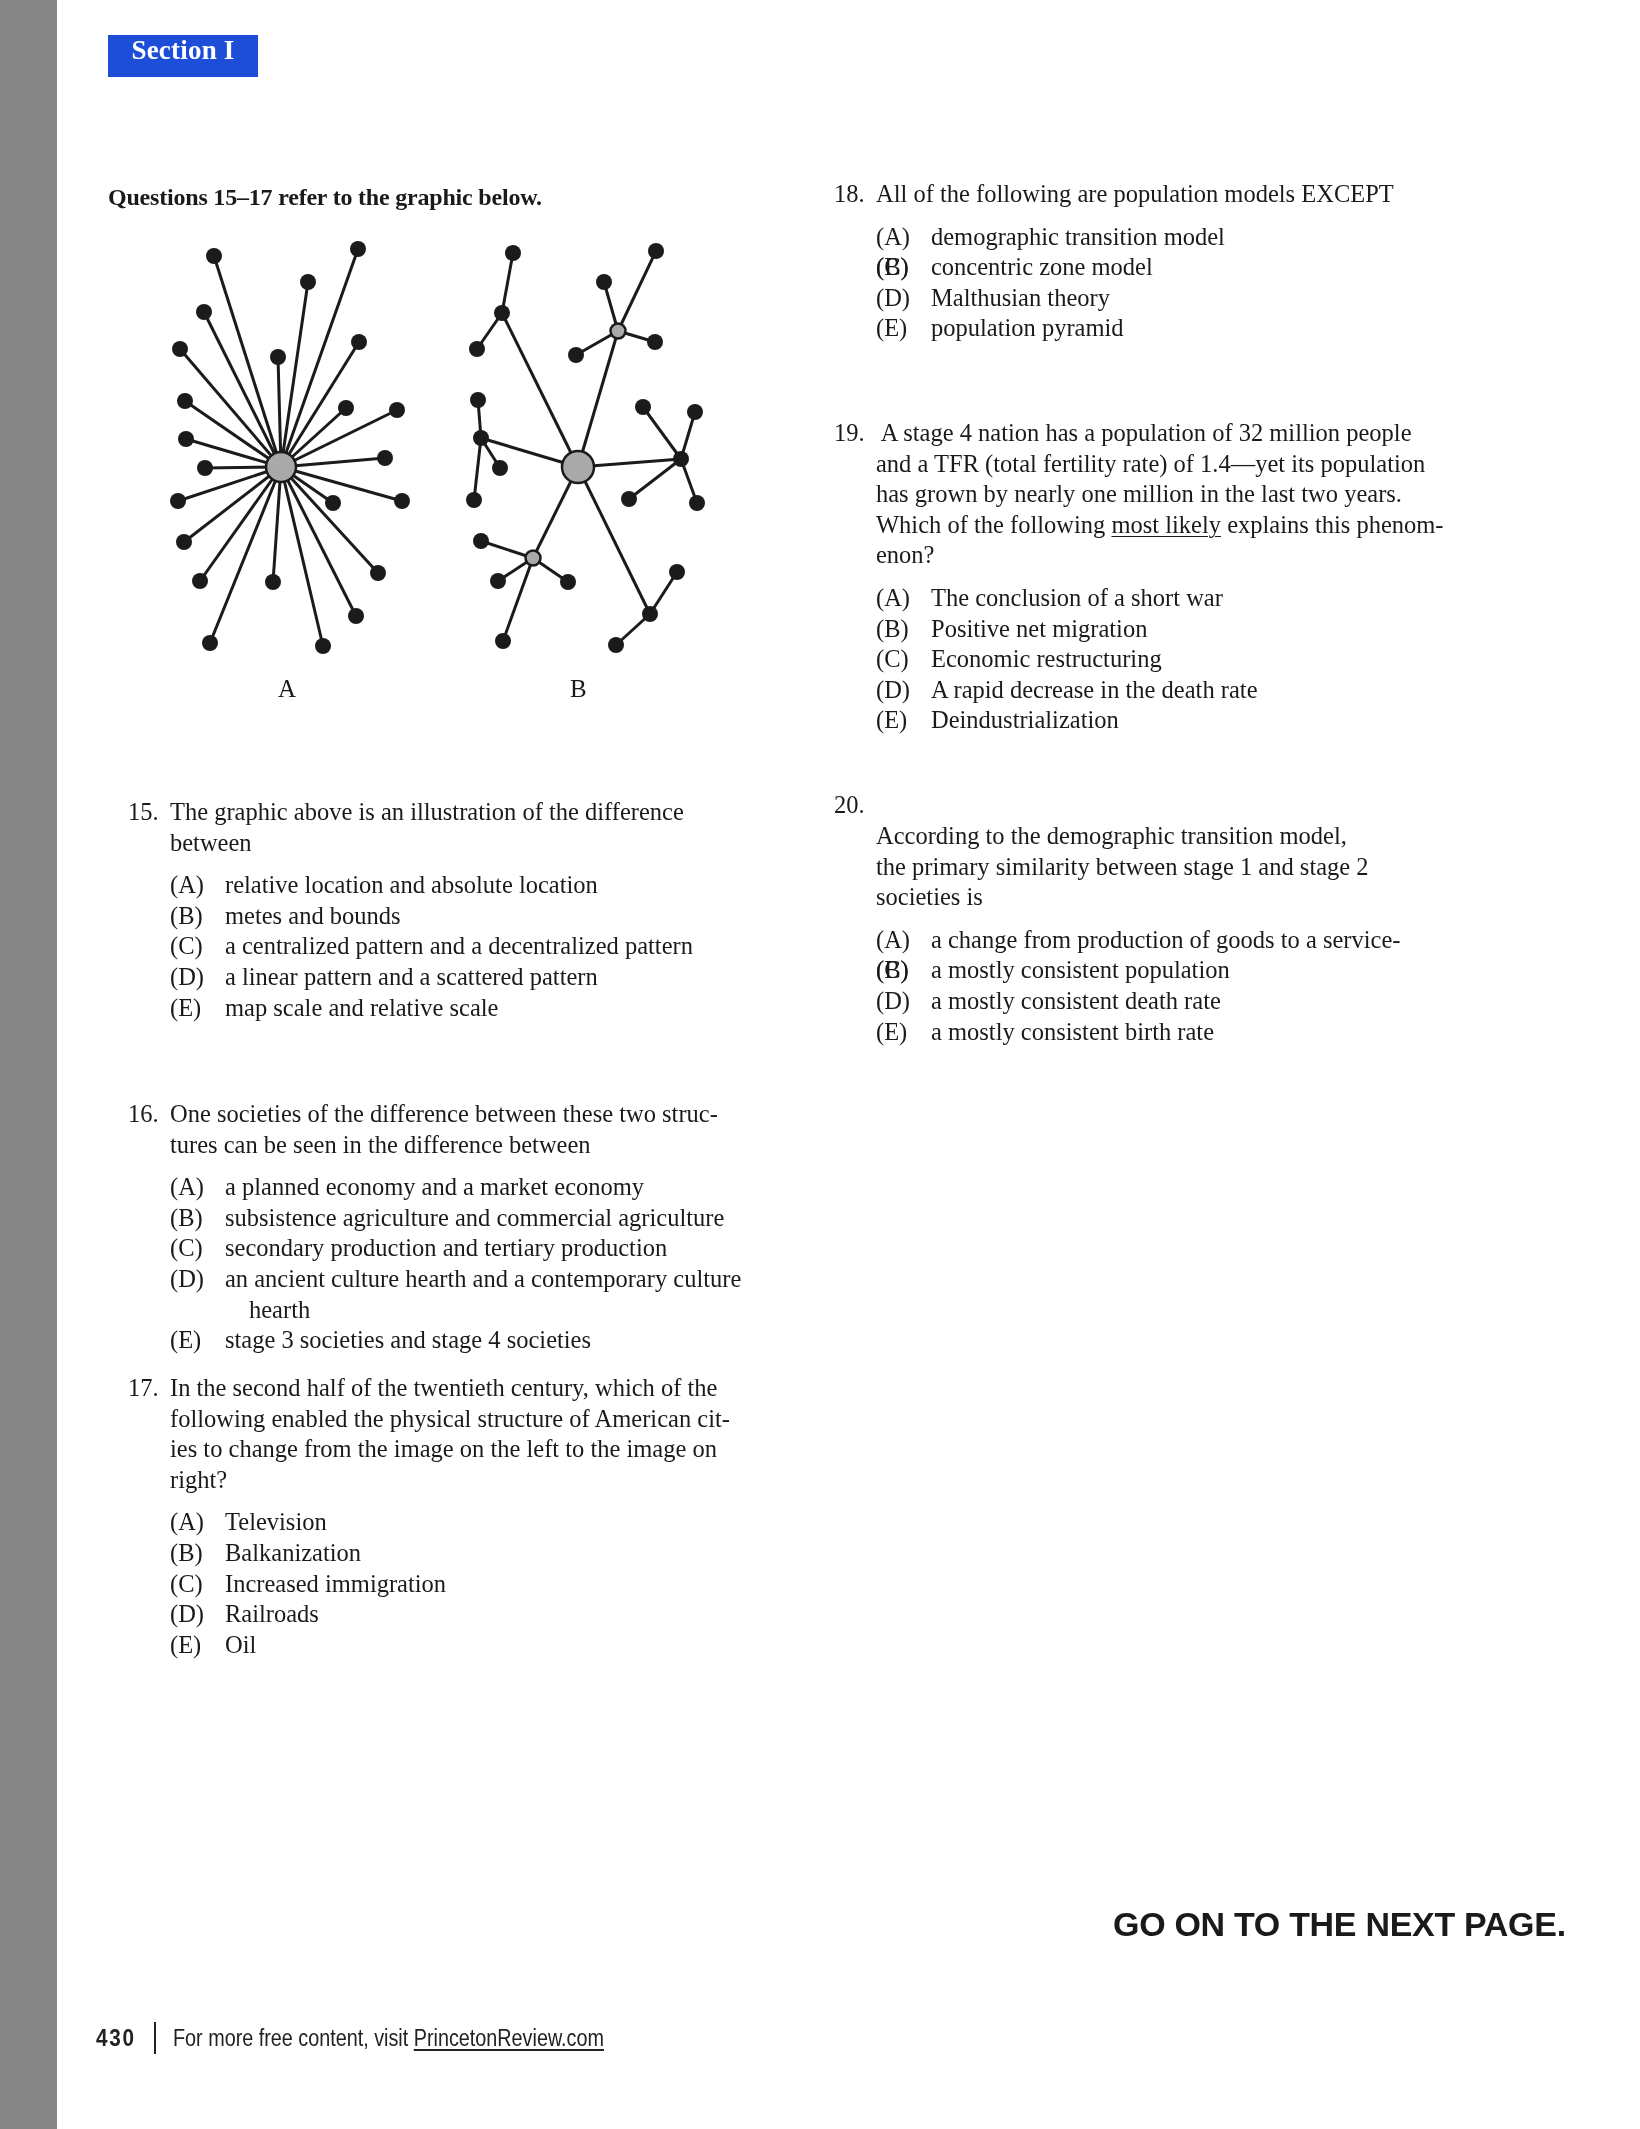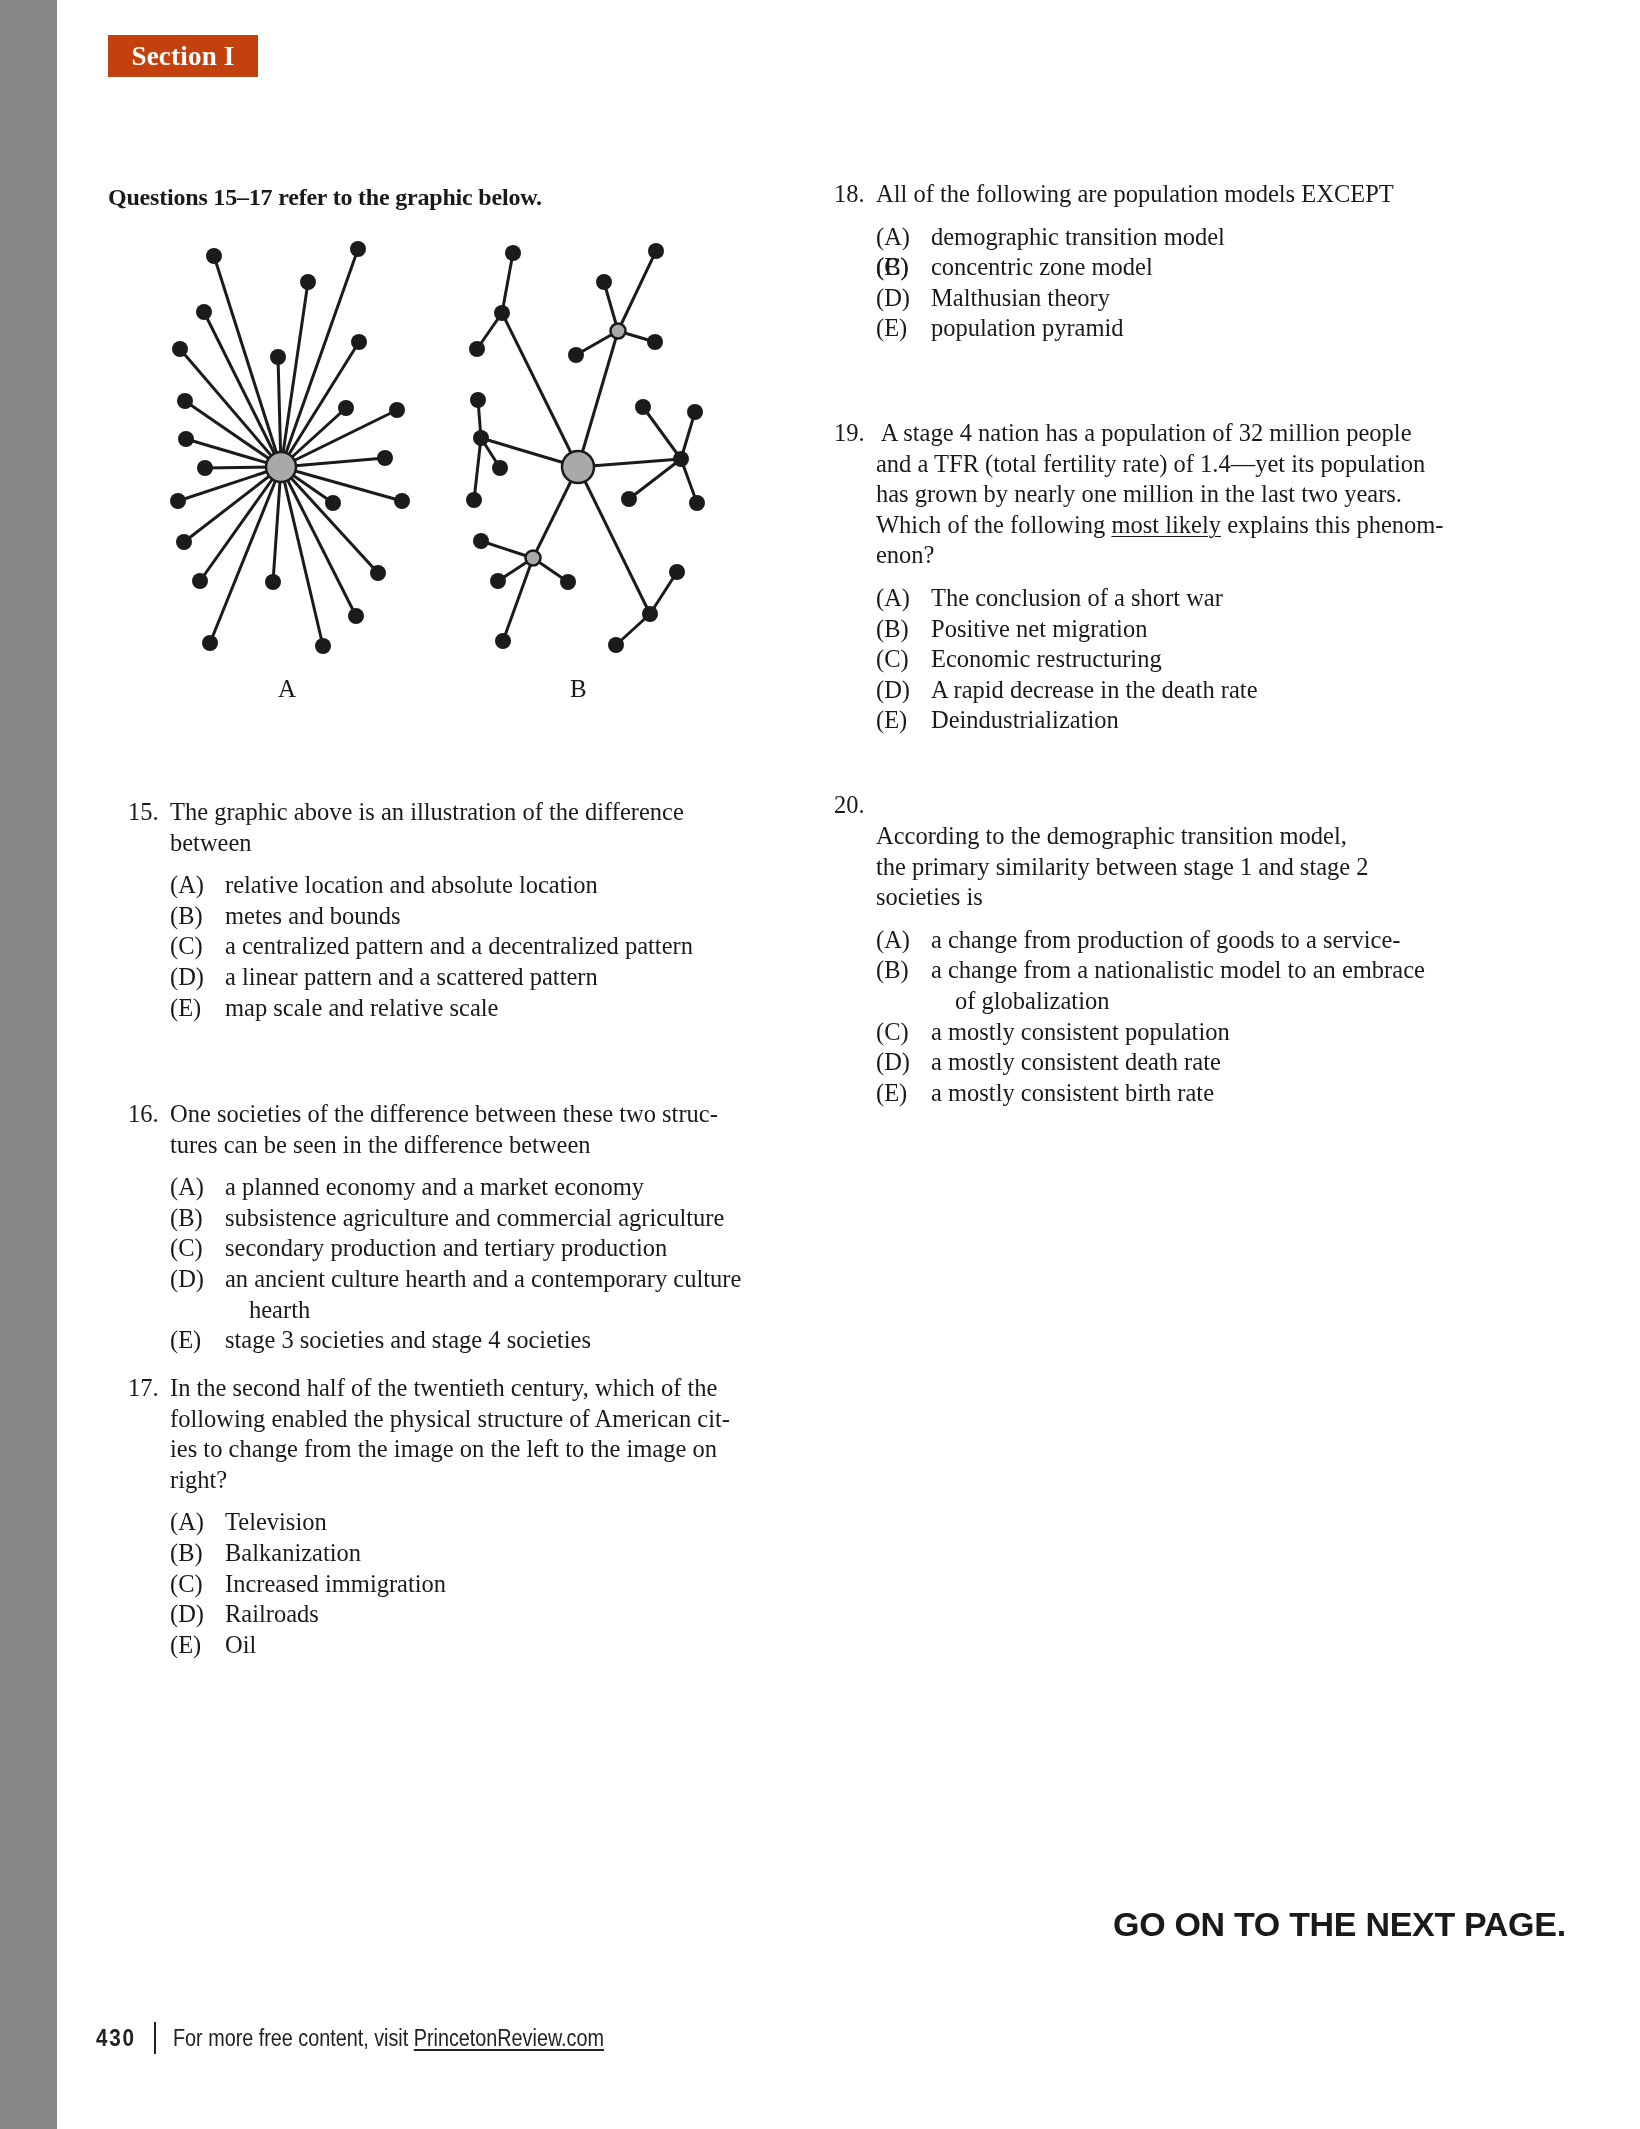--- a/index.html
+++ b/index.html
@@ -4,22 +4,22 @@
 <style>
   html, body { margin: 0; padding: 0; }
   body {
     width: 1640px; height: 2129px; position: relative; overflow: hidden;
     background: #ffffff; color: #1a1a1a;
     font-family: "Liberation Serif", "DejaVu Serif", serif;
   }
   .gutter { position: absolute; left: 0; top: 0; width: 57px; height: 2129px; background: #868686; }
   .section-tag {
     position: absolute; left: 108px; top: 35px; width: 150px; height: 42px;
-    background: #c2410c; color: #fff; font-weight: bold; font-size: 27px;
-    display: flex; align-items: center; justify-content: center; letter-spacing: 0.2px;
+    background: #1d4ed8; color: #fff; font-weight: bold; font-size: 27px;
+    display: flex; justify-content: center; letter-spacing: 0.2px;
   }
   .intro {
     position: absolute; left: 108px; top: 184px; font-weight: bold; font-size: 24px;
     white-space: nowrap; letter-spacing: -0.2px;
   }
   .figure { position: absolute; left: 150px; top: 225px; }
   .fig-label { position: absolute; font-size: 25px; }
   .q { position: absolute; font-size: 24.5px; line-height: 30.6px; white-space: nowrap; }
   .q .num { position: absolute; left: 0; top: 0; }
   .q .stem { margin-left: 42px; }
@@ -363,24 +363,20 @@
     </div>
     <div class="opts">
       <div class="opt">
         <span class="letter">(A)</span>
         <div class="text">
           <span class="line">a change from production of goods to a service-</span>
         </div>
       </div>
       <div class="opt">
         <span class="letter">(B)</span>
-        <div class="text">
-          <span class="line">a change from a nationalistic model to an embrace</span>
-          <span class="line cont">of globalization</span>
-        </div>
       </div>
       <div class="opt">
         <span class="letter">(C)</span>
         <div class="text">
           <span class="line">a mostly consistent population</span>
         </div>
       </div>
       <div class="opt">
         <span class="letter">(D)</span>
         <div class="text">

